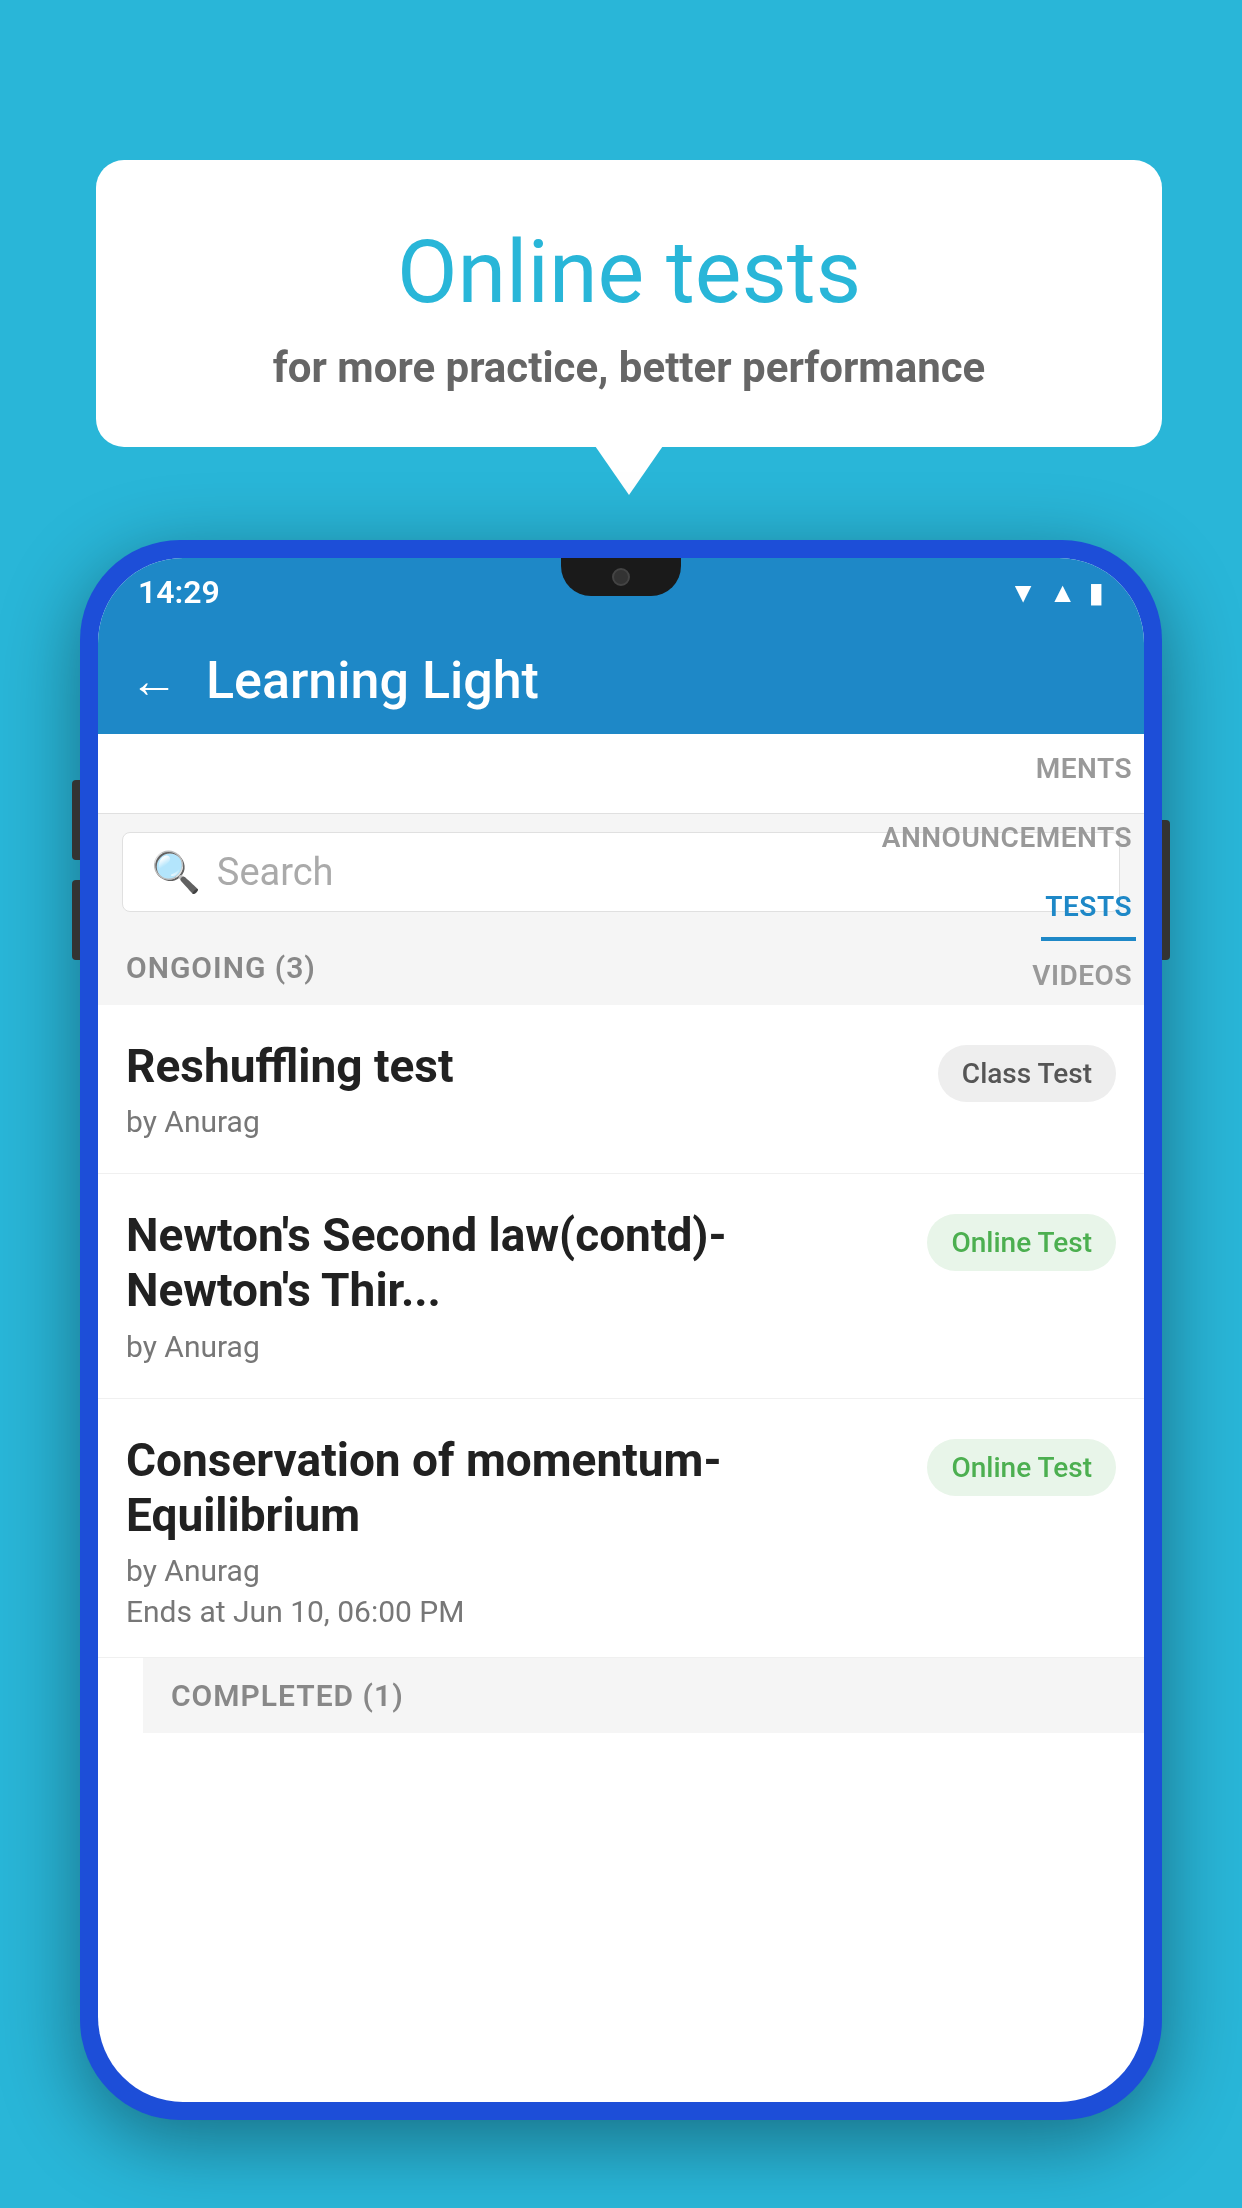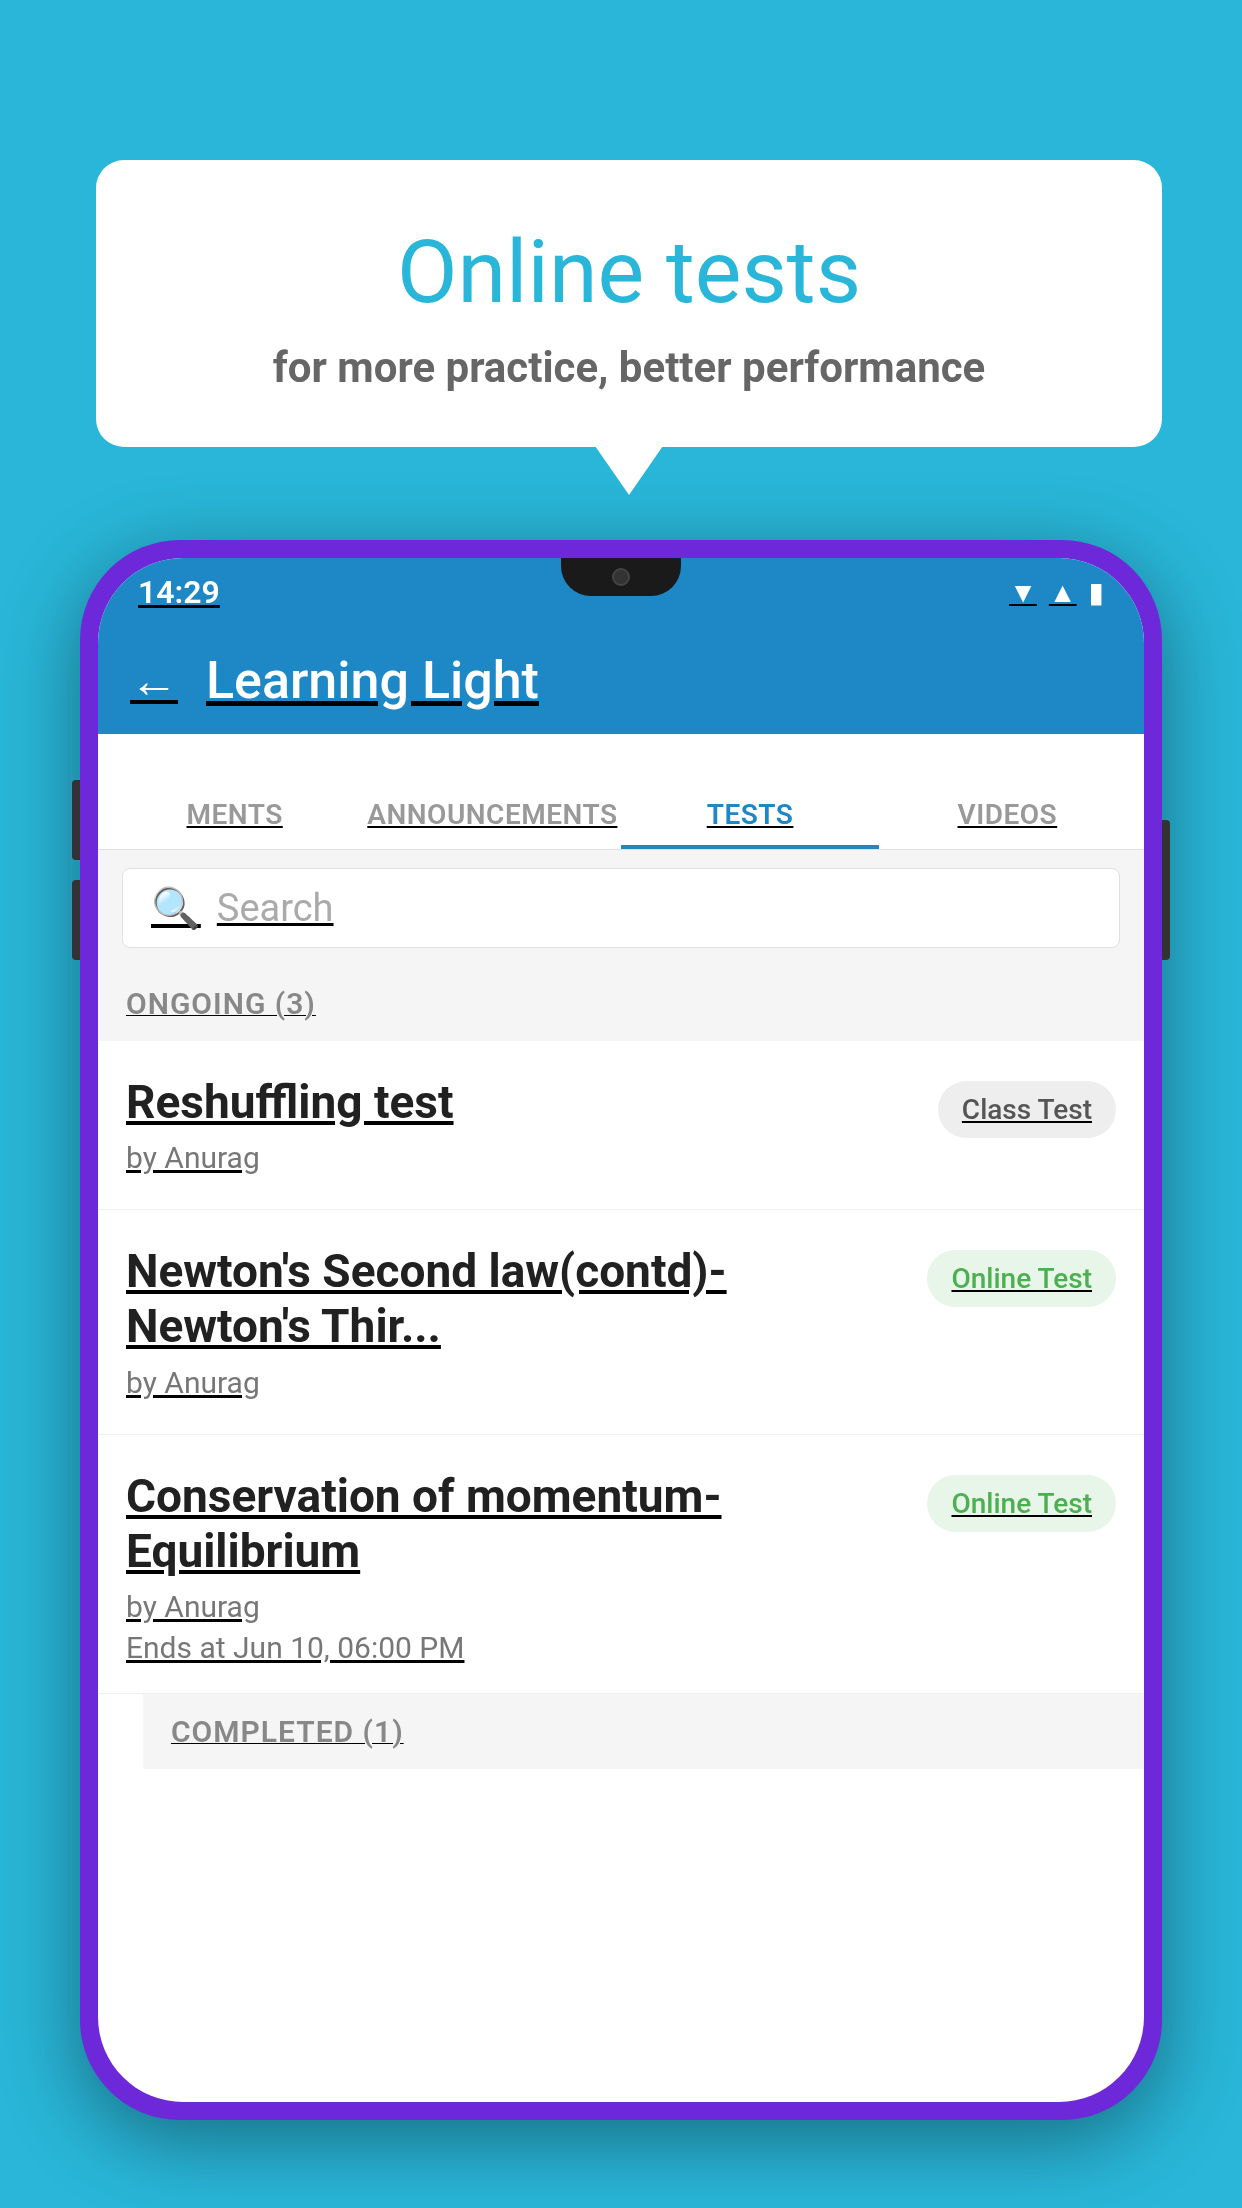--- a/index.html
+++ b/index.html
@@ -53,26 +53,25 @@
       position: absolute;
       top: 540px;
       left: 80px;
       right: 80px;
       bottom: 0;
     }
 
     .phone-outer {
       width: 100%;
       height: 1580px;
-      background: #6d28d9;
+      background: #1d4ed8;
       border-radius: 100px;
       position: relative;
       padding: 18px;
       box-shadow: 0 20px 80px rgba(0,0,0,0.4);
-      text-decoration: underline;
     }
 
     .phone-inner {
       width: 100%;
       height: 100%;
       background: white;
       border-radius: 85px;
       overflow: hidden;
       position: relative;
     }
@@ -176,22 +175,23 @@
       background: #333;
       border-radius: 0 4px 4px 0;
     }
 
     
     .tabs-container {
       background: white;
       border-bottom: 1px solid #e0e0e0;
       display: flex;
       align-items: flex-end;
-      height: 116px;
+      height: 80px;
       padding: 0 8px;
+      flex-direction: column;
     }
 
     .tab-item {
       flex: 1;
       text-align: center;
       padding: 18px 4px;
       font-size: 28px;
       font-weight: 600;
       color: #999;
       letter-spacing: 0.5px;

